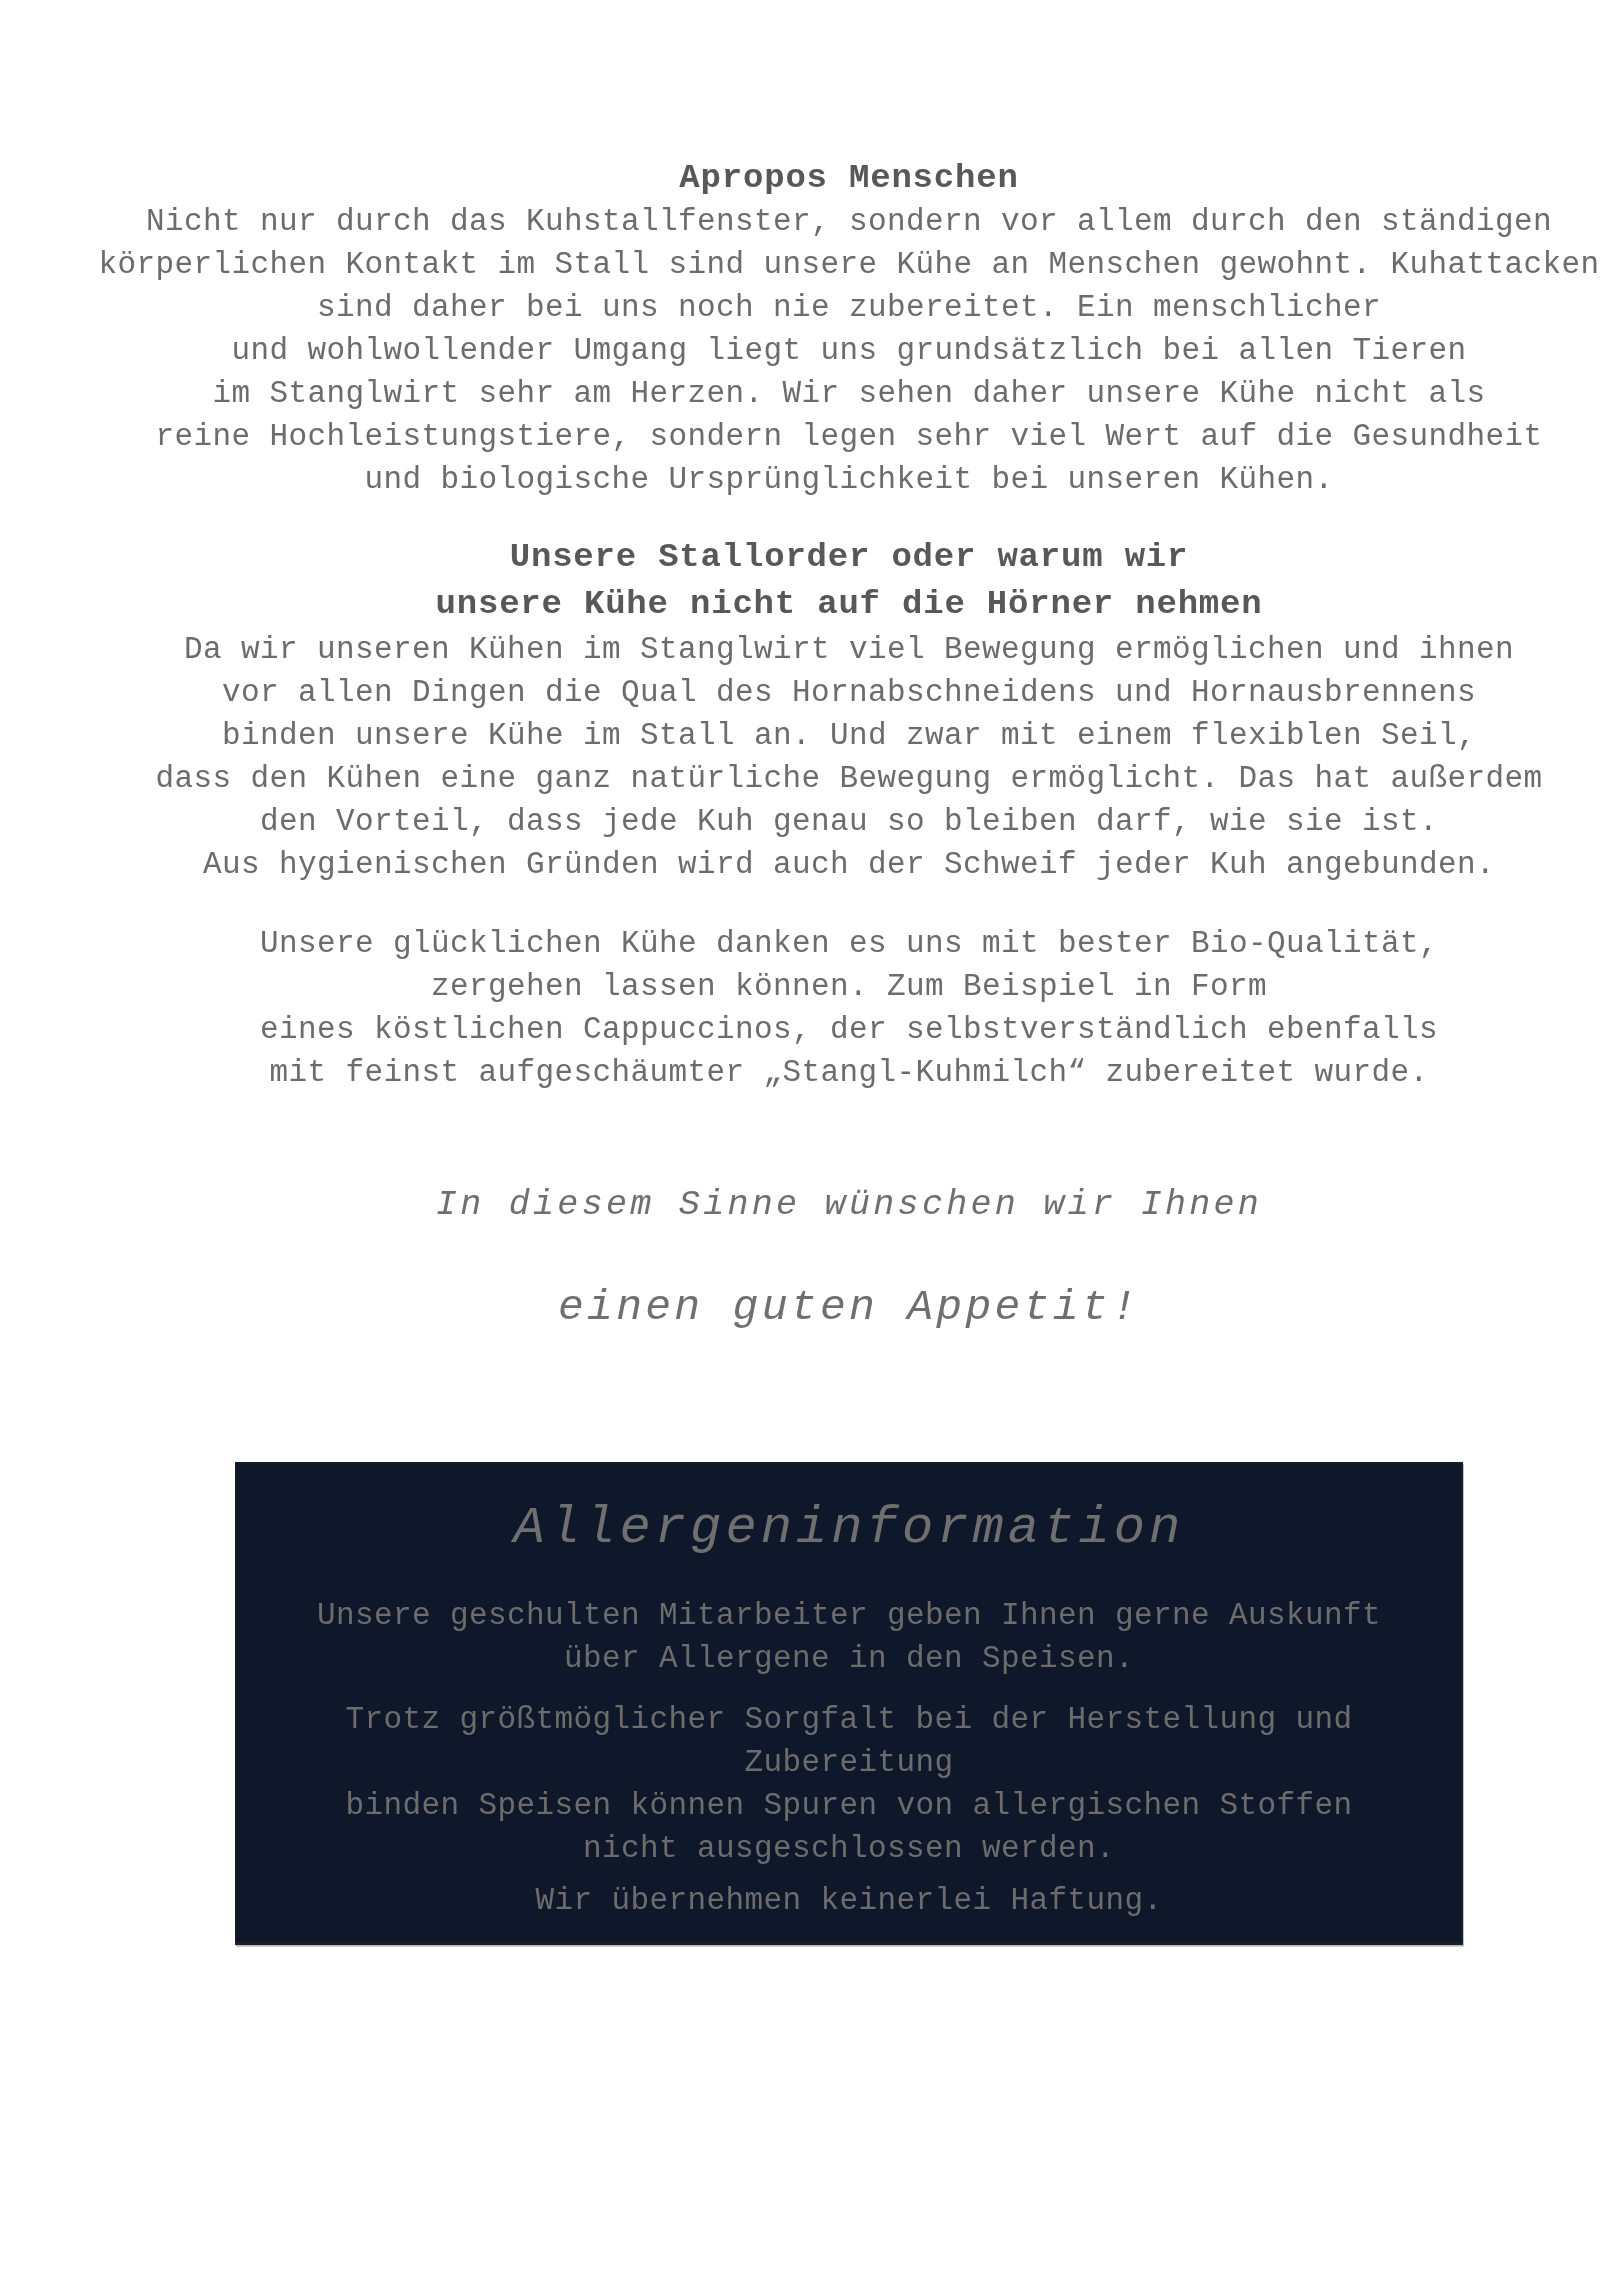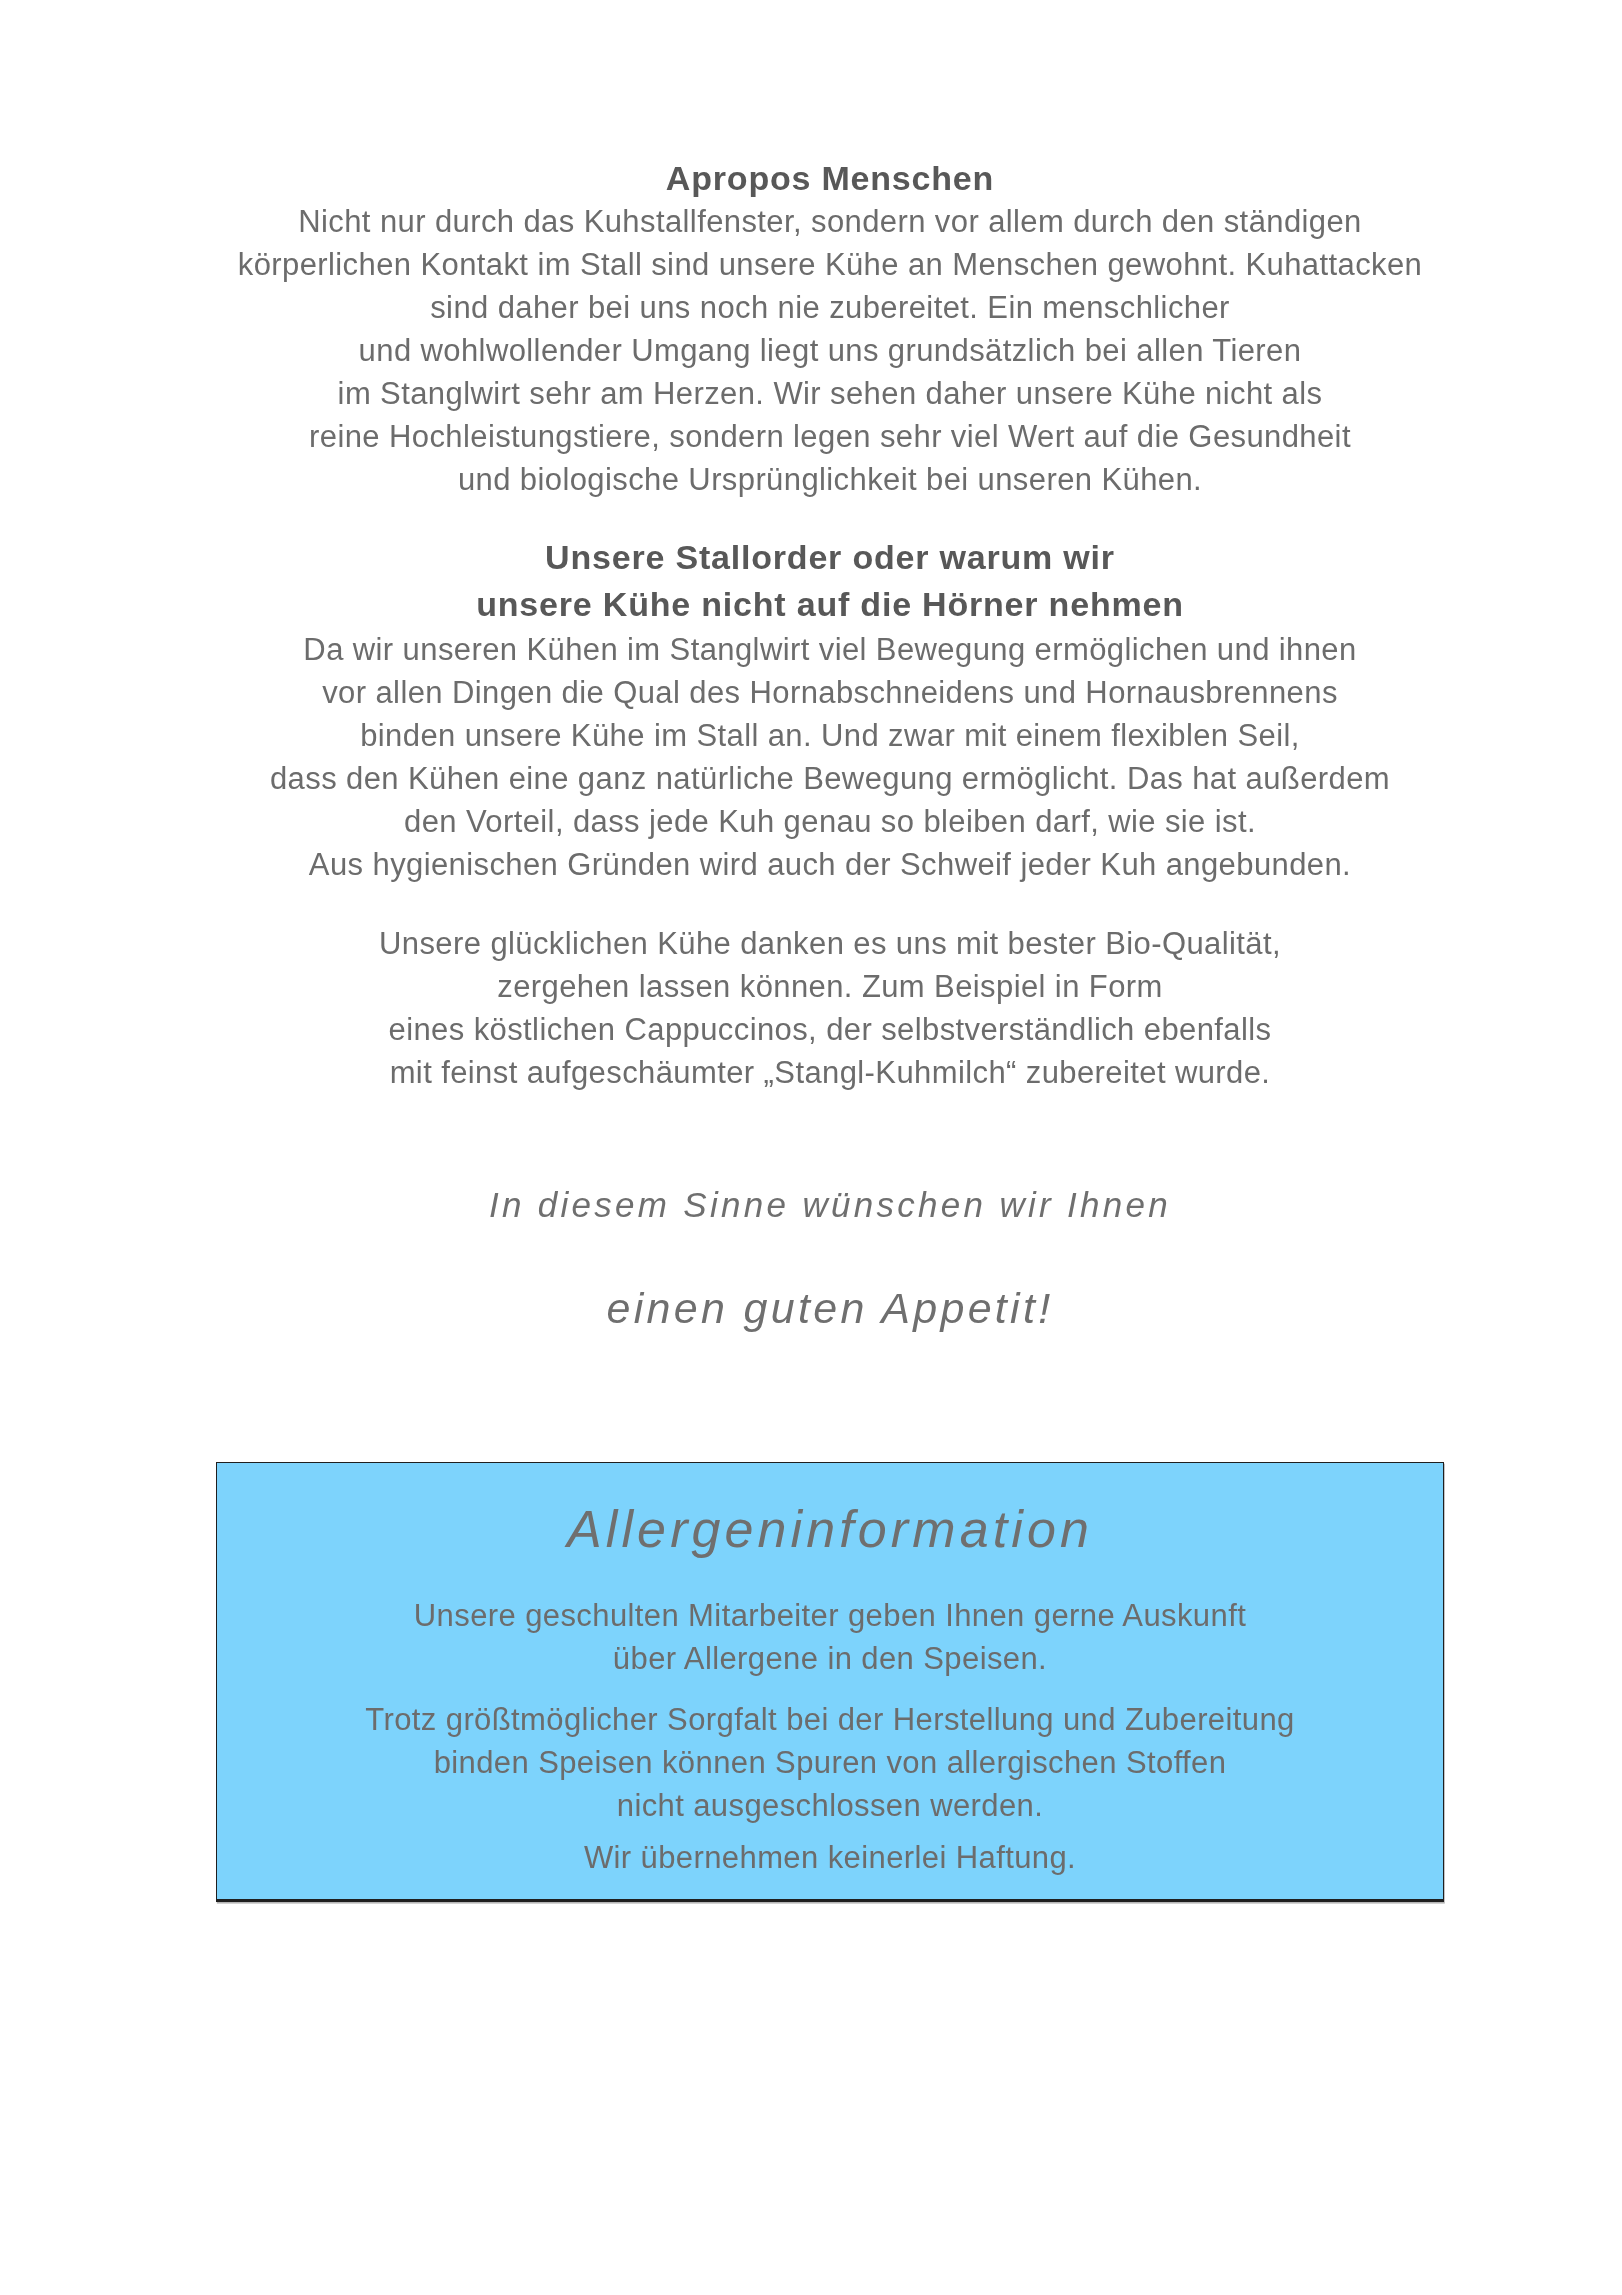--- a/index.html
+++ b/index.html
@@ -3,22 +3,22 @@
 <meta charset="utf-8">
 <style>
   html, body { margin: 0; padding: 0; background: #ffffff; }
   .page {
     position: relative;
     width: 1622px;
     height: 2295px;
     background: #ffffff;
     overflow: hidden;
     box-sizing: border-box;
-    padding: 156px 0 0 37px;
-    font-family: Liberation Sans, sans-serif;
+    padding: 156px 0 0 56px;
+    font-family: Liberation Mono, monospace;
     color: #6c6c6c;
   }
   .inner { width: 1586px; text-align: center; }
   .heading {
     font-size: 34px;
     font-weight: bold;
     color: #585858;
     line-height: 44px;
     letter-spacing: 0.8px;
     margin: 0;
@@ -41,21 +41,21 @@
   }
   .closing1 { font-size: 35px; line-height: 66px; margin-top: 78px; }
   .closing2 { font-size: 43px; line-height: 66px; margin-top: 37px; }
   .allergen-box {
     box-sizing: border-box;
     width: 1228px;
     margin: 121px auto 0 auto;
     border: 1.6px solid #1f1f1f;
     border-bottom-width: 3.3px;
     box-shadow: 0.8px 1.6px 0 rgba(90,90,90,0.45);
-    background: #7dd3fc;
+    background: #0f172a;
     padding: 24.6px 24.6px 19.7px 24.6px;
     text-align: center;
   }
   .allergen-title { font-size: 52px; line-height: 82px; letter-spacing: 4.1px; margin: 0; }
   .box-para1 { margin-top: 24.6px; }
   .box-para2 { margin-top: 18px; }
   .box-para3 { margin-top: 9px; }
 </style>
 </head>
 <body>

